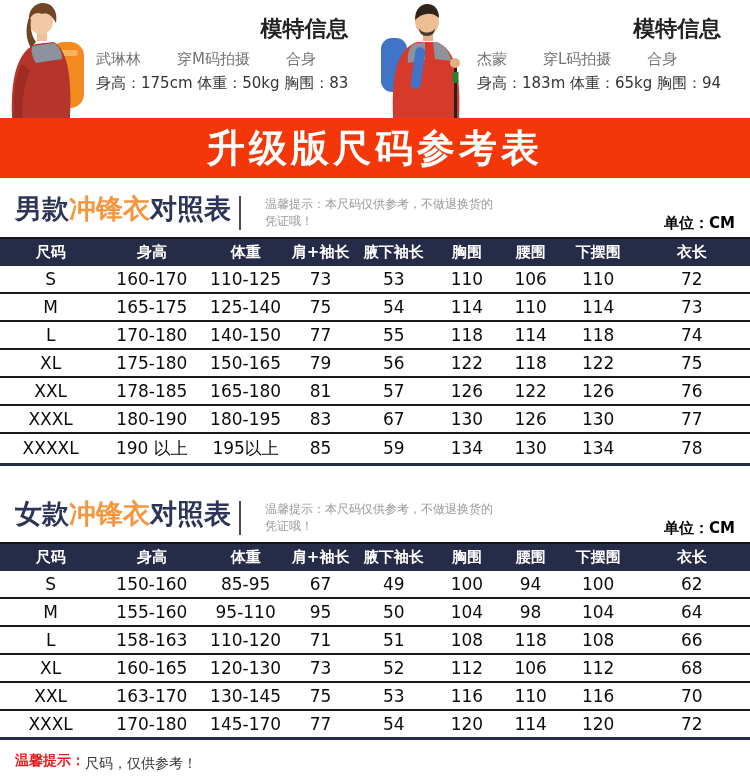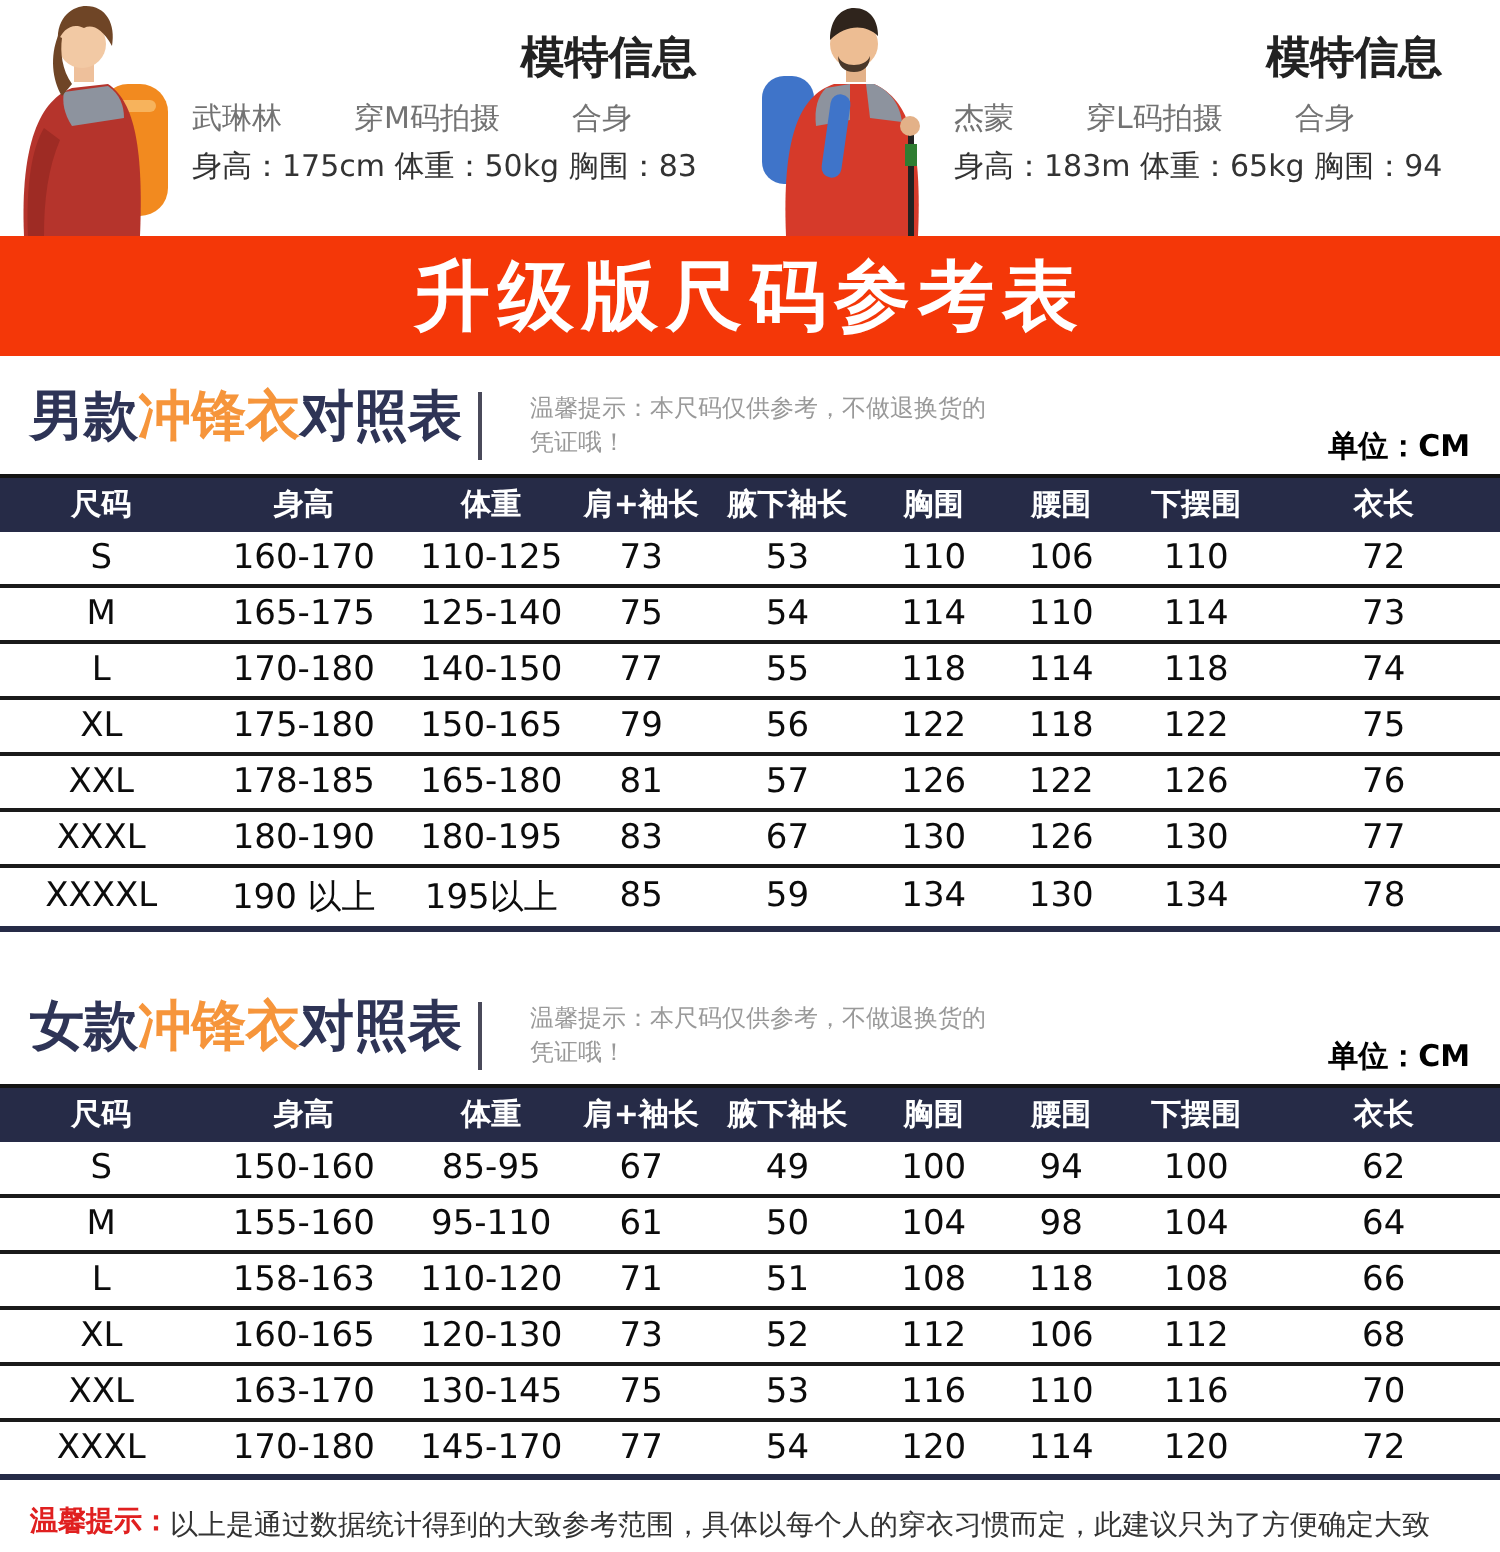--- a/index.html
+++ b/index.html
@@ -263,21 +263,21 @@
           <td>49</td>
           <td>100</td>
           <td>94</td>
           <td>100</td>
           <td>62</td>
         </tr>
         <tr>
           <td>M</td>
           <td>155-160</td>
           <td>95-110</td>
-          <td>61</td>
+          <td>95</td>
           <td>50</td>
           <td>104</td>
           <td>98</td>
           <td>104</td>
           <td>64</td>
         </tr>
         <tr>
           <td>L</td>
           <td>158-163</td>
           <td>110-120</td>
@@ -320,18 +320,17 @@
           <td>114</td>
           <td>120</td>
           <td>72</td>
         </tr>
       </tbody>
   </table>
 
   <div class="footer-note">
     <span class="footer-label">温馨提示：</span>
     <div class="footer-text">
-      <div>以上是通过数据统计得到的大致参考范围，具体以每个人的穿衣习惯而定，此建议只为了方便确定大致</div>
       <div>尺码，仅供参考！</div>
     </div>
   </div>
 
 </div>
 
 </body></html>

